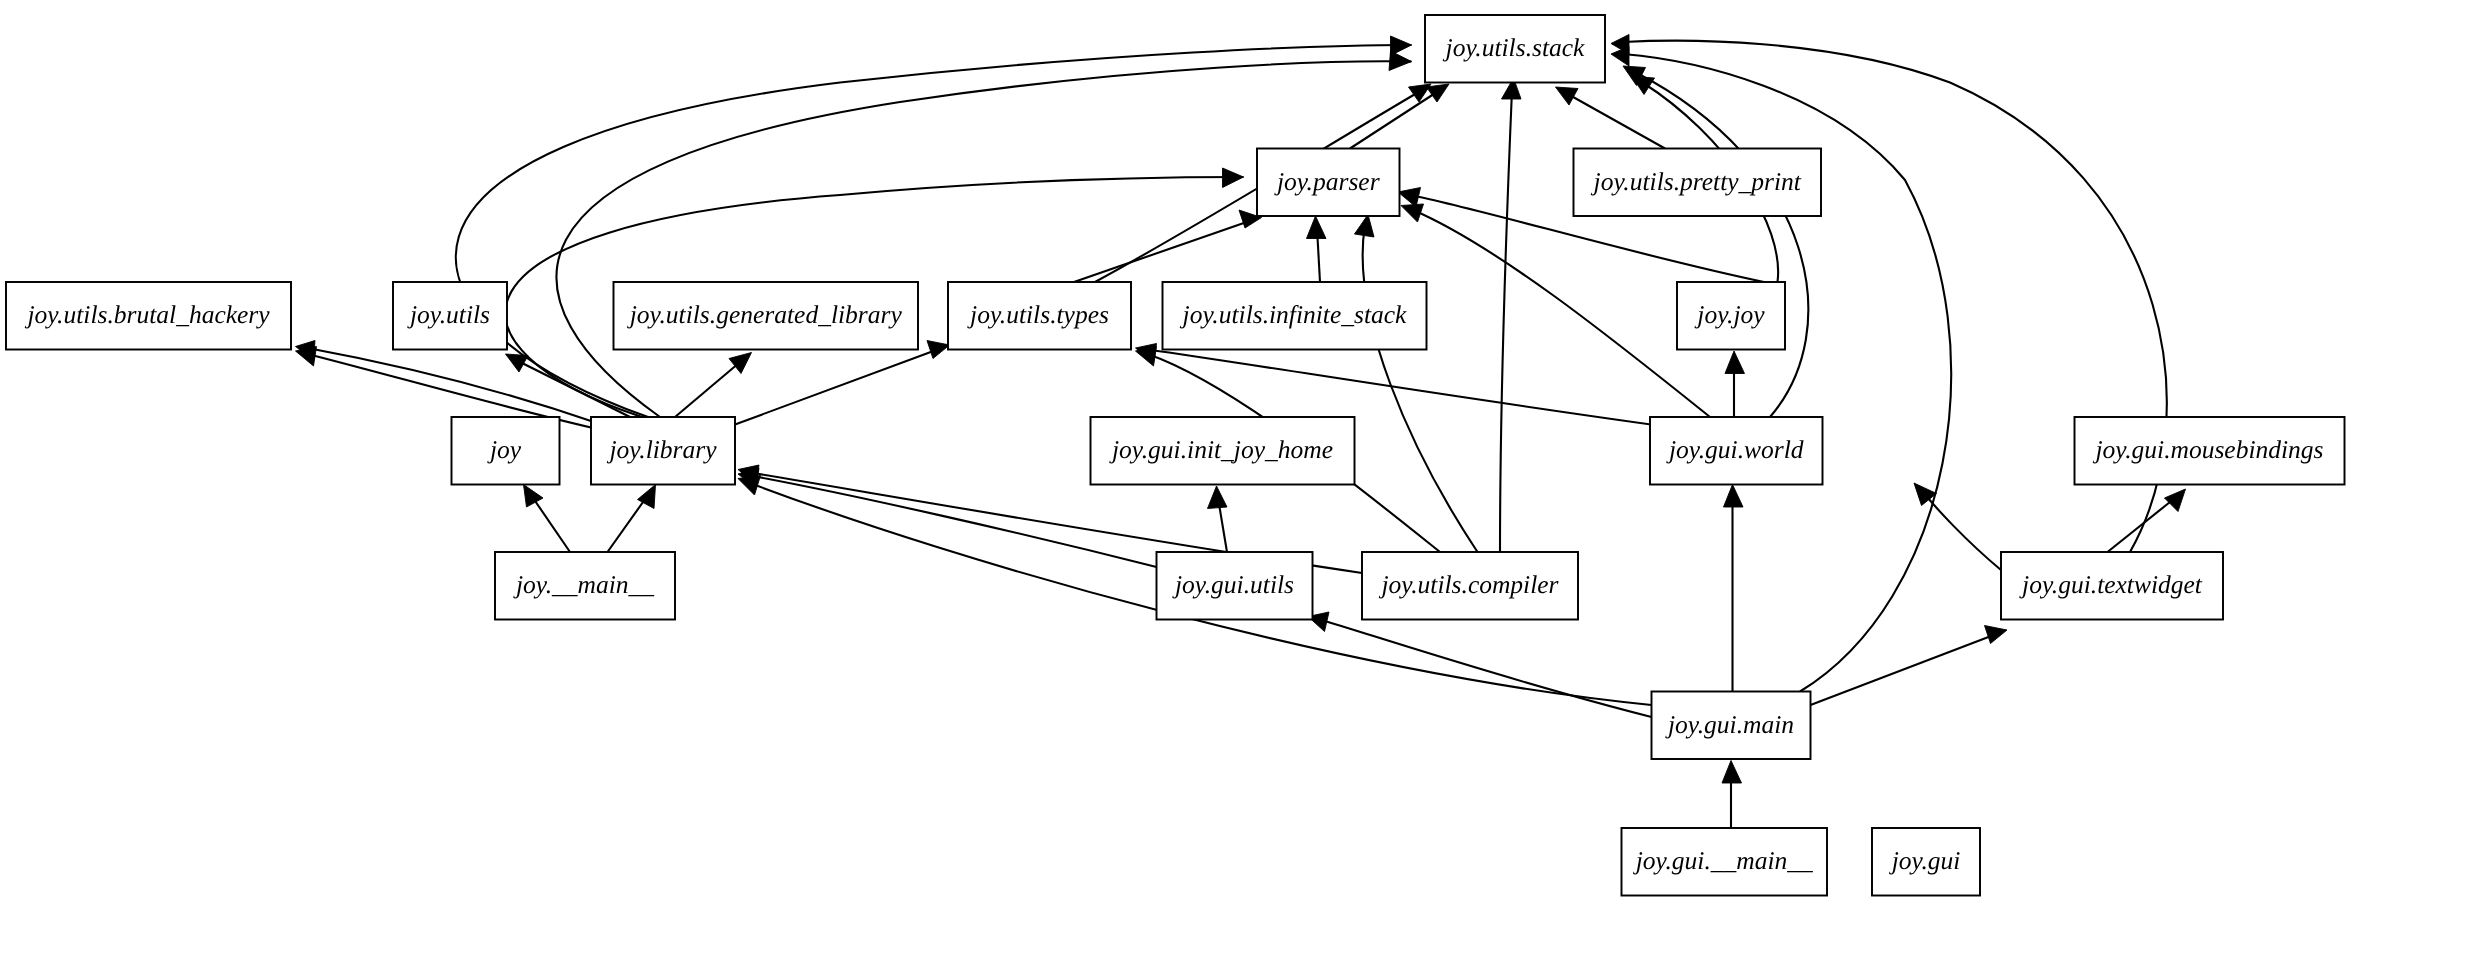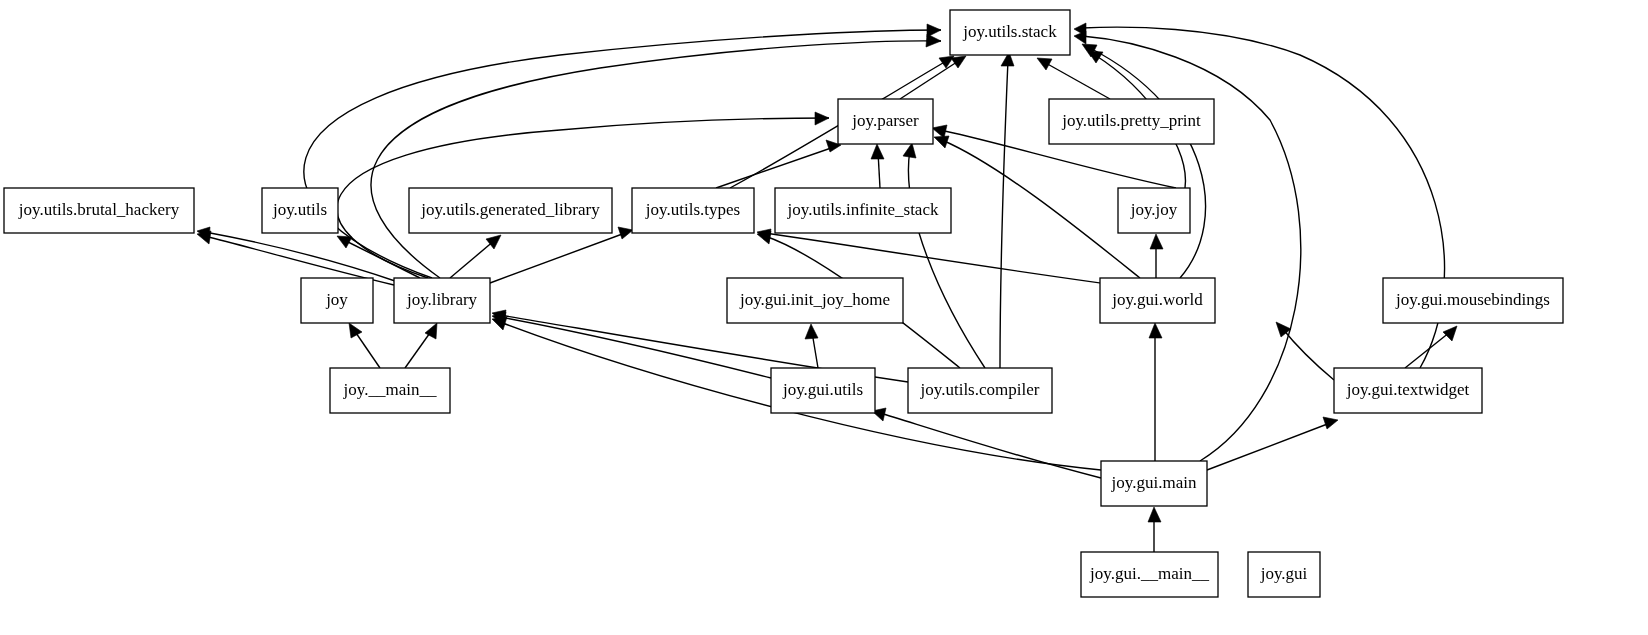--- a/index.html
+++ b/index.html
@@ -7,20 +7,21 @@
     padding: 0;
     background: #ffffff;
   }
   #graph-canvas {
     position: relative;
     width: 1648px;
     height: 635px;
     background: #ffffff;
     font-family: "Liberation Serif", "DejaVu Serif", serif;
     overflow: hidden;
+    font-style: italic;
   }
   svg.graph-svg {
     position: absolute;
     top: 0; left: 0;
     width: 1648px;
     height: 635px;
   }
   .edge-path {
     fill: none;
     stroke: #000000;

